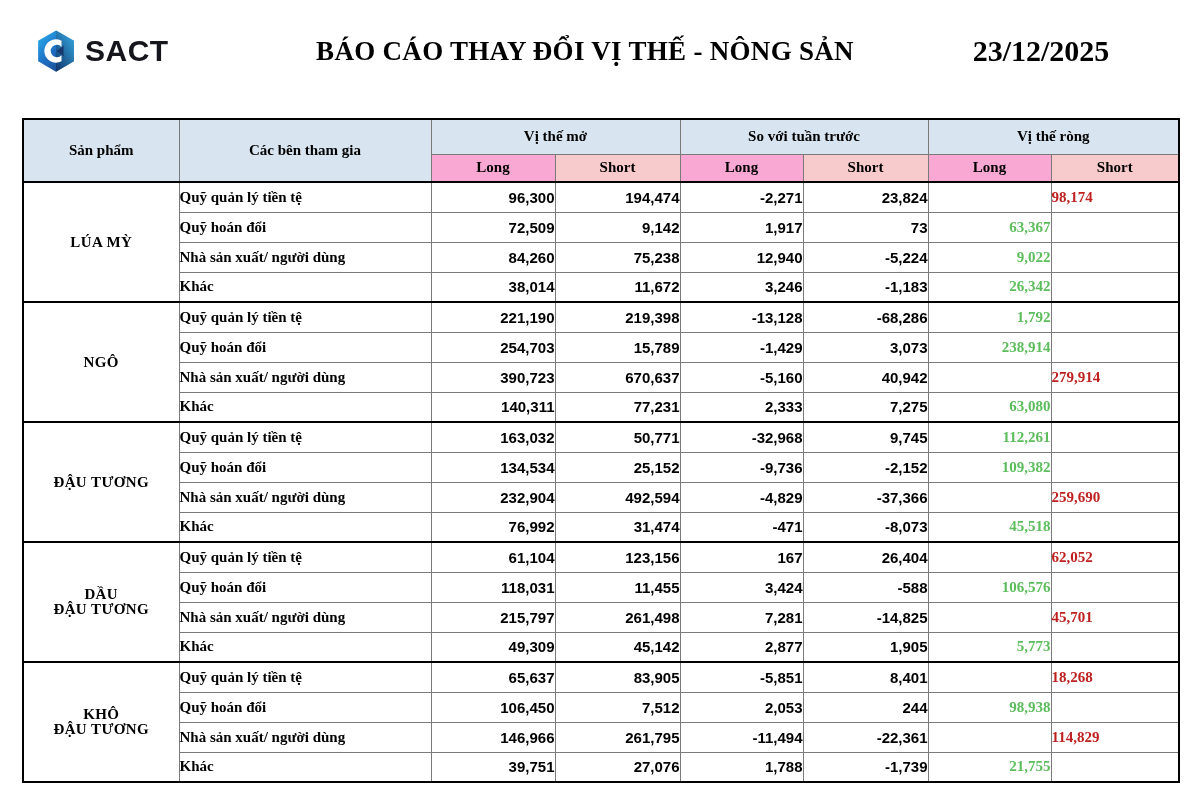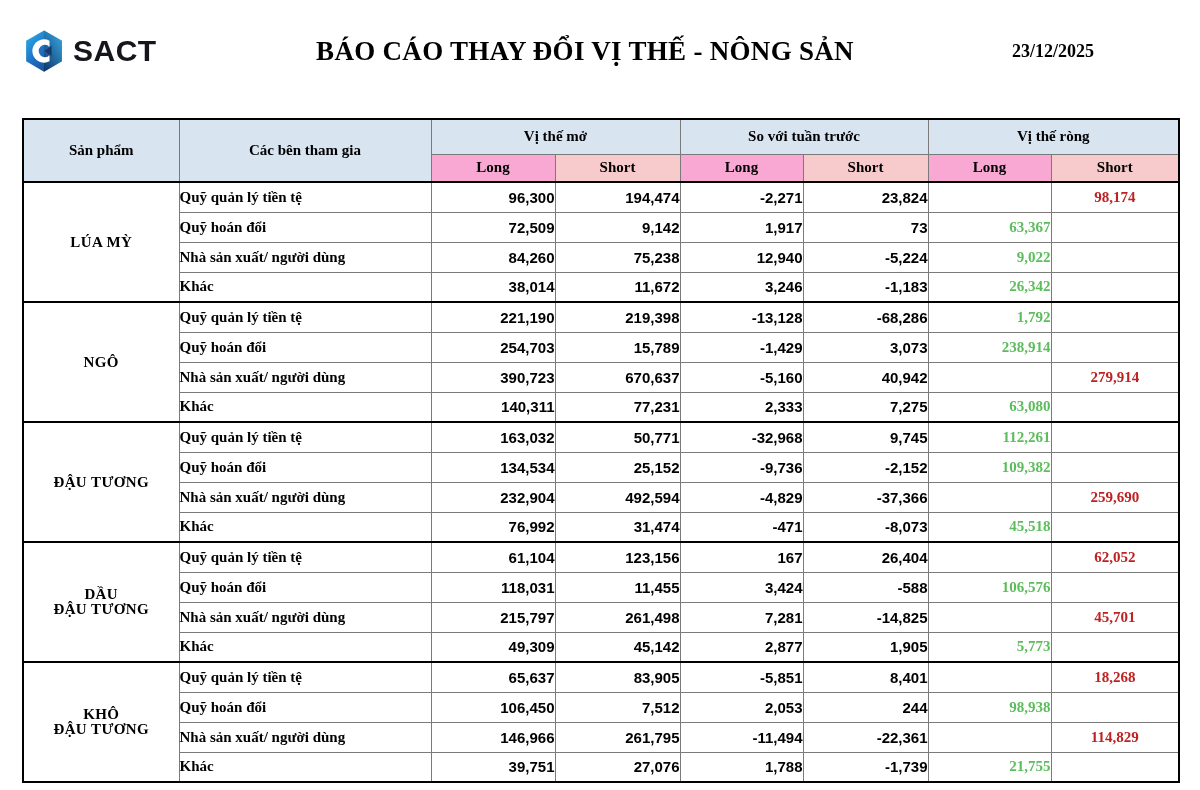--- a/index.html
+++ b/index.html
@@ -15,21 +15,21 @@
     color: #000000;
     overflow: hidden;
   }
 
   
   .page-header {
     position: relative;
     height: 102px;
     display: flex;
     align-items: center;
-    padding: 0 22px;
+    padding: 0 34px;
     box-sizing: border-box;
   }
   .brand {
     display: flex;
     align-items: center;
     gap: 7px;
     flex: 0 0 auto;
     width: 250px;
   }
   .brand-logo {
@@ -53,21 +53,21 @@
     letter-spacing: 0.3px;
     white-space: nowrap;
     margin-left: -30px;
   }
   .report-date {
     flex: 0 0 auto;
     width: 250px;
     text-align: center;
     font-family: "Liberation Serif", "DejaVu Serif", serif;
     font-weight: 700;
-    font-size: 18px;
+    font-size: 30px;
   }
 
   
   .table-wrap {
     padding: 16px 22px;
     box-sizing: border-box;
   }
   table.report {
     border-collapse: collapse;
     table-layout: fixed;
@@ -142,21 +142,21 @@
   }
   td.net-long {
     text-align: right;
     padding-right: 8px;
     font-family: "Liberation Serif", "DejaVu Serif", serif;
     font-weight: 700;
     font-size: 15px;
     color: #5cbd5c;
   }
   td.net-short {
-    text-align: center;
+    text-align: left;
     padding-right: 8px;
     font-family: "Liberation Serif", "DejaVu Serif", serif;
     font-weight: 700;
     font-size: 15px;
     color: #bf2121;
   }
   tr.sect-start td { border-top: 2px solid #000; }
   tr.sect-end td   { border-bottom: 2px solid #000; }
 </style>
 </head>

